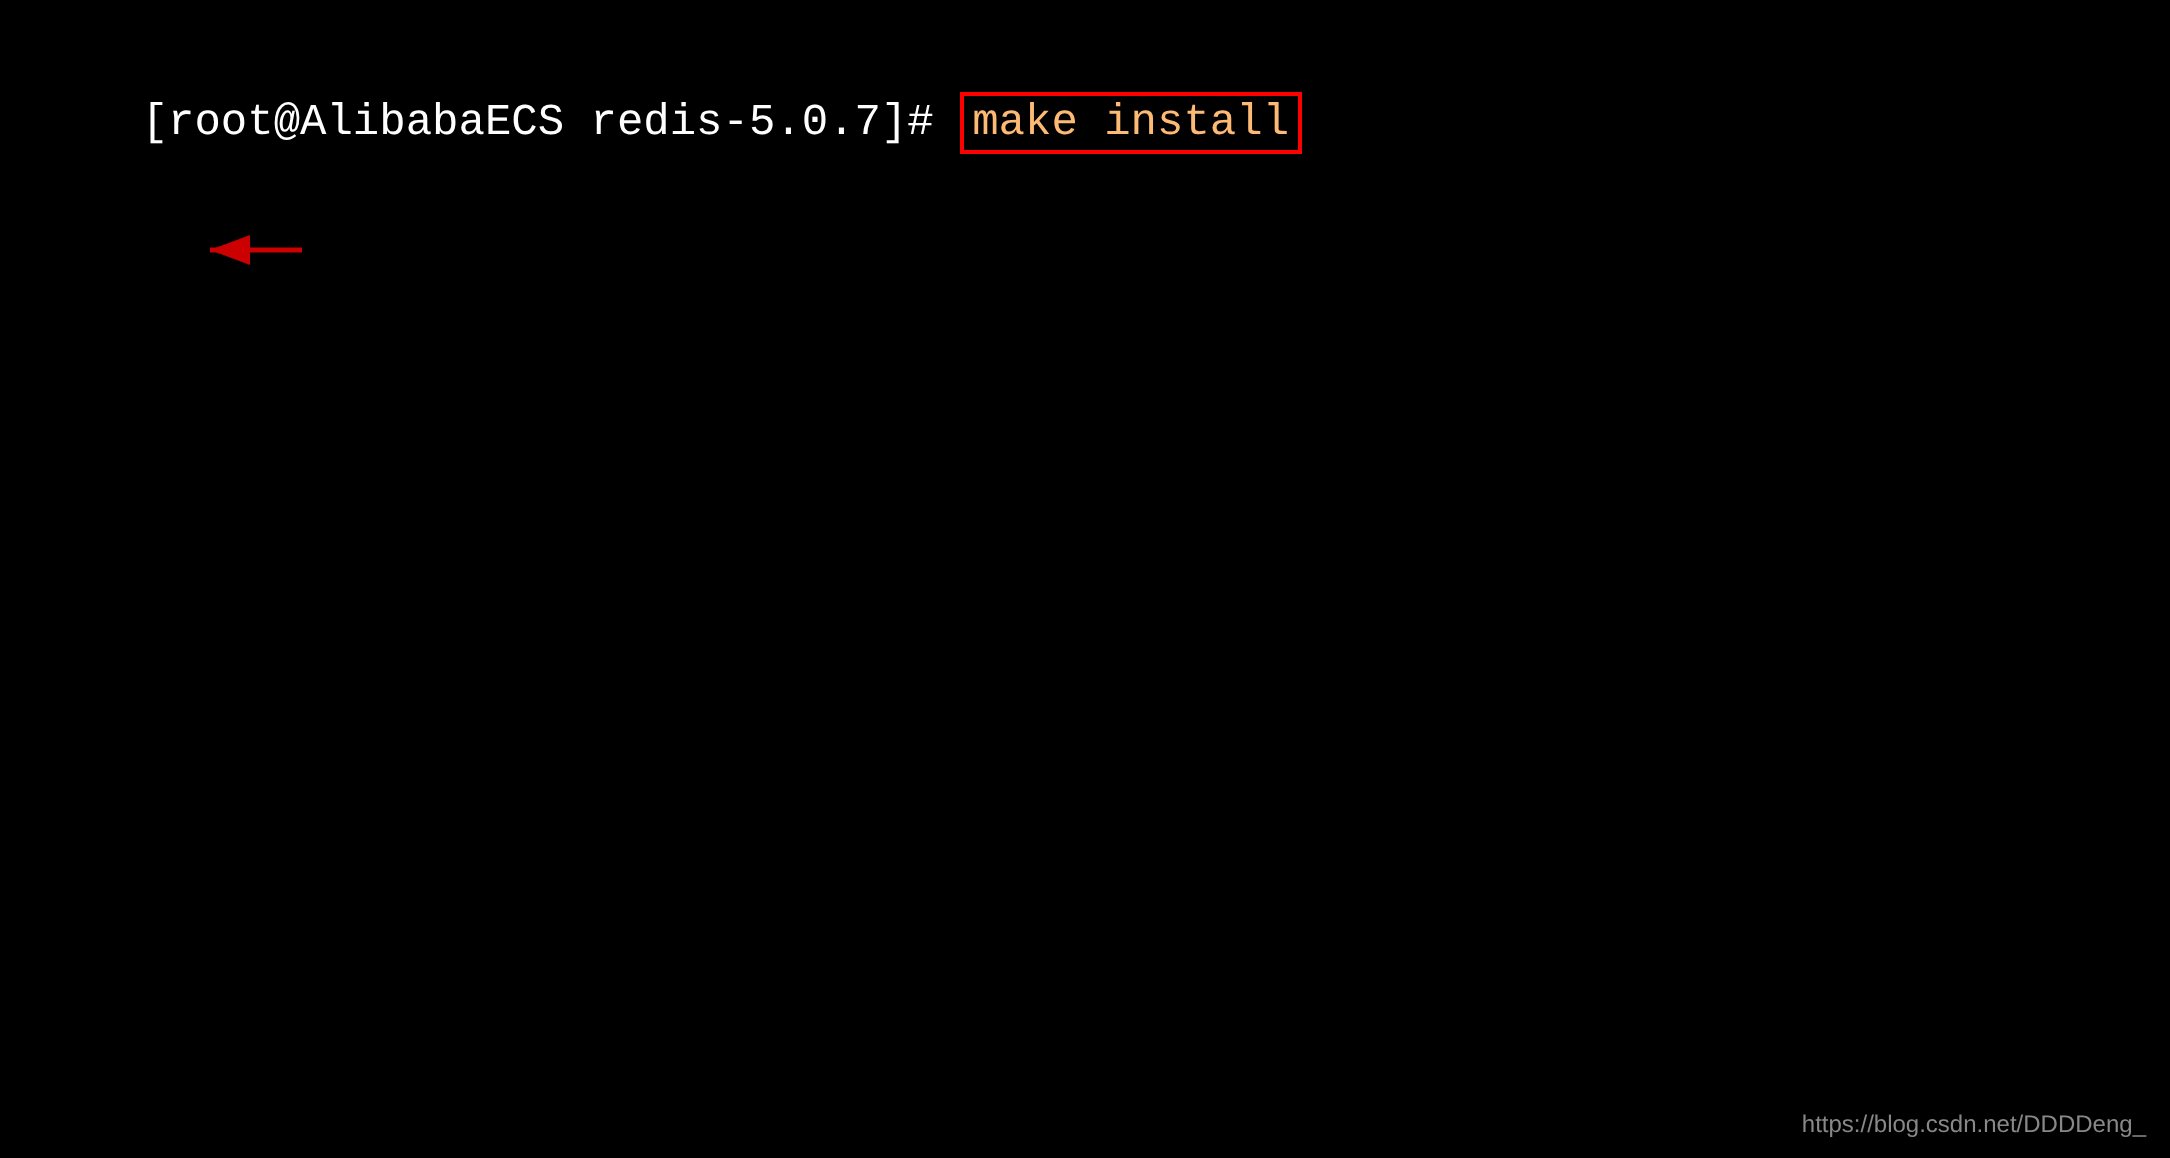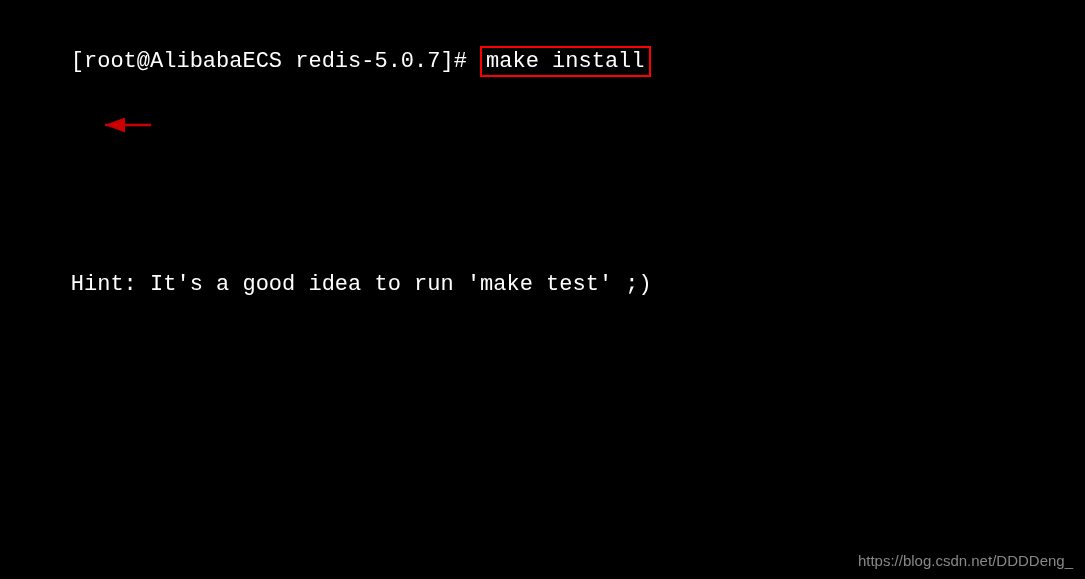--- a/index.html
+++ b/index.html
@@ -30,32 +30,32 @@
       line-height: 1.45;
       white-space: pre;
       color: #ffffff;
     }
 
     .line-blank {
       height: 1.45em;
     }
 
     .highlighted-cmd {
-      color: #ffffff;
+      color: #fdba74;
       border: 2px solid #ff0000;
       padding: 1px 4px;
       display: inline;
     }
 
     .watermark {
       position: absolute;
       bottom: 10px;
       right: 12px;
       color: #888888;
-      font-size: 15px;
+      font-size: 12px;
       font-family: Arial, sans-serif;
     }
 
     .prompt {
       color: #ffffff;
       margin-top: 28px;
     }
   </style>
 </head>
 <body>
@@ -73,23 +73,20 @@
         </defs>
         <line x1="50" y1="12" x2="4" y2="12" stroke="#cc0000" stroke-width="2.5" marker-end="url(#arrowhead)"></line>
       </svg>
     </span>
   </div>
 
 
 
   <div class="line-blank"></div>
 
-  <div class="line">
-    <span>Hint: It's a good idea to run 'make test' ;)</span>
-  </div>
 
   <div class="line-blank"></div>
 
   <div class="line" style="padding-left: 40px;">
     
   </div>
 
   <div class="watermark">https://blog.csdn.net/DDDDeng_</div>
 </div>
 

